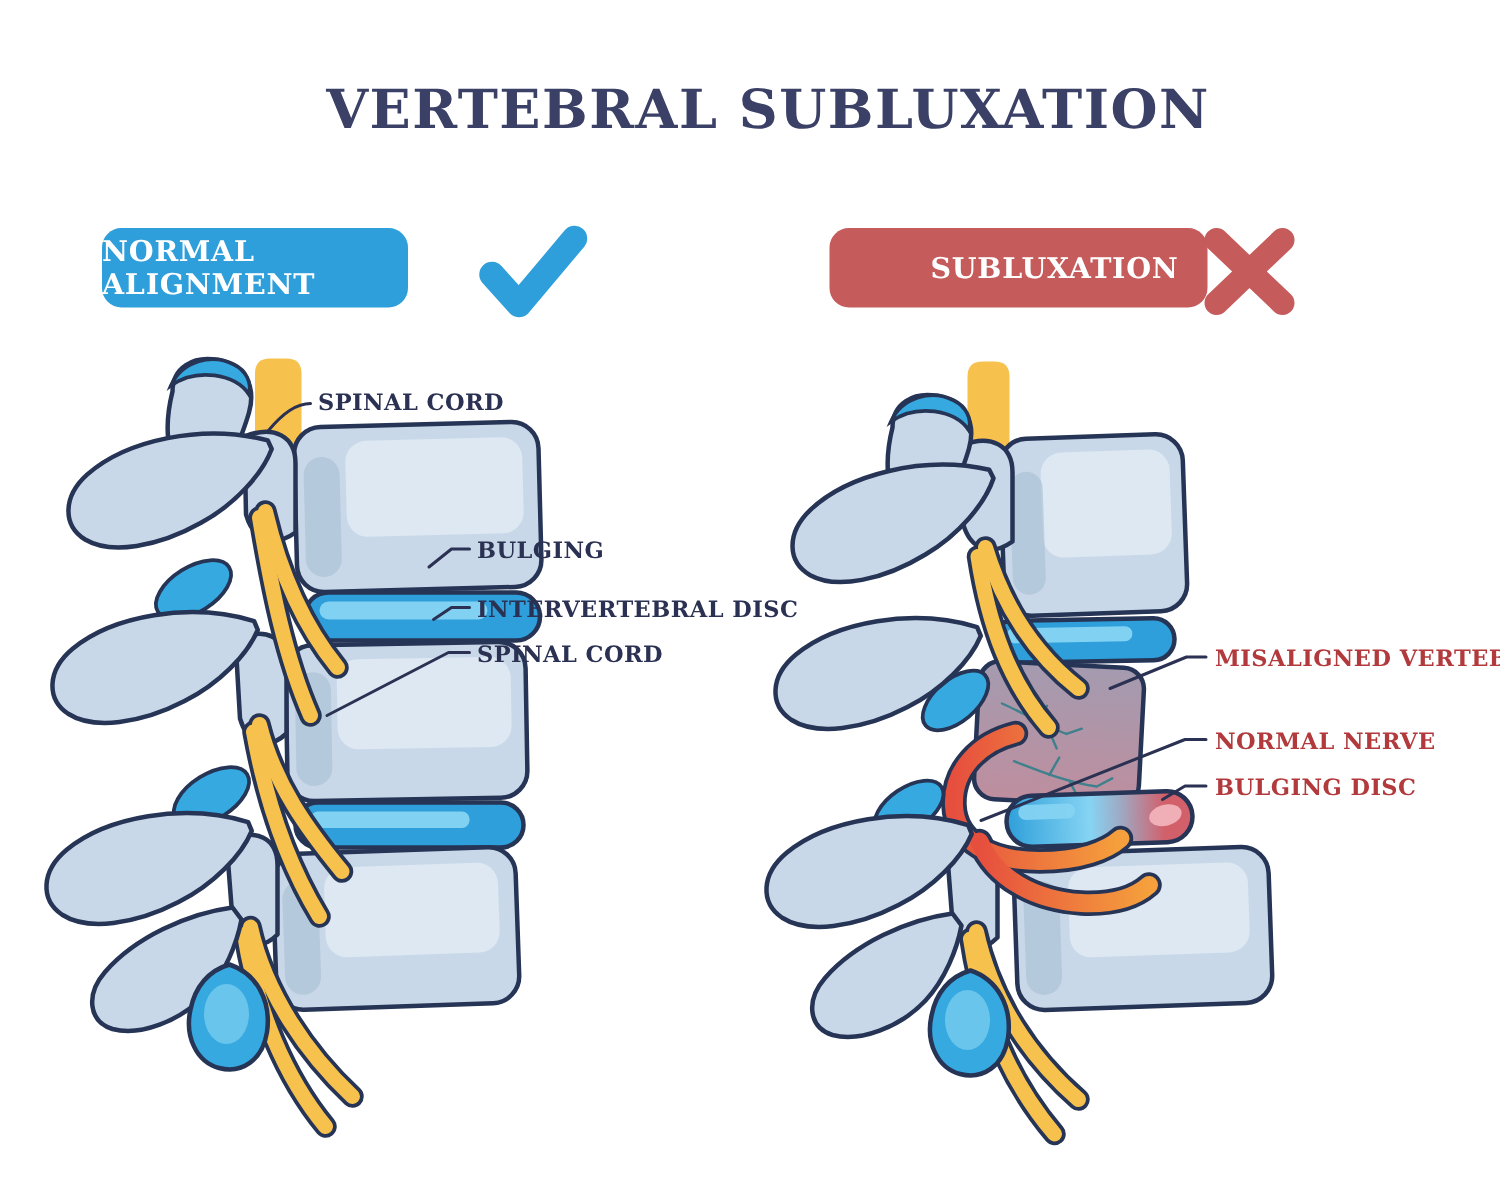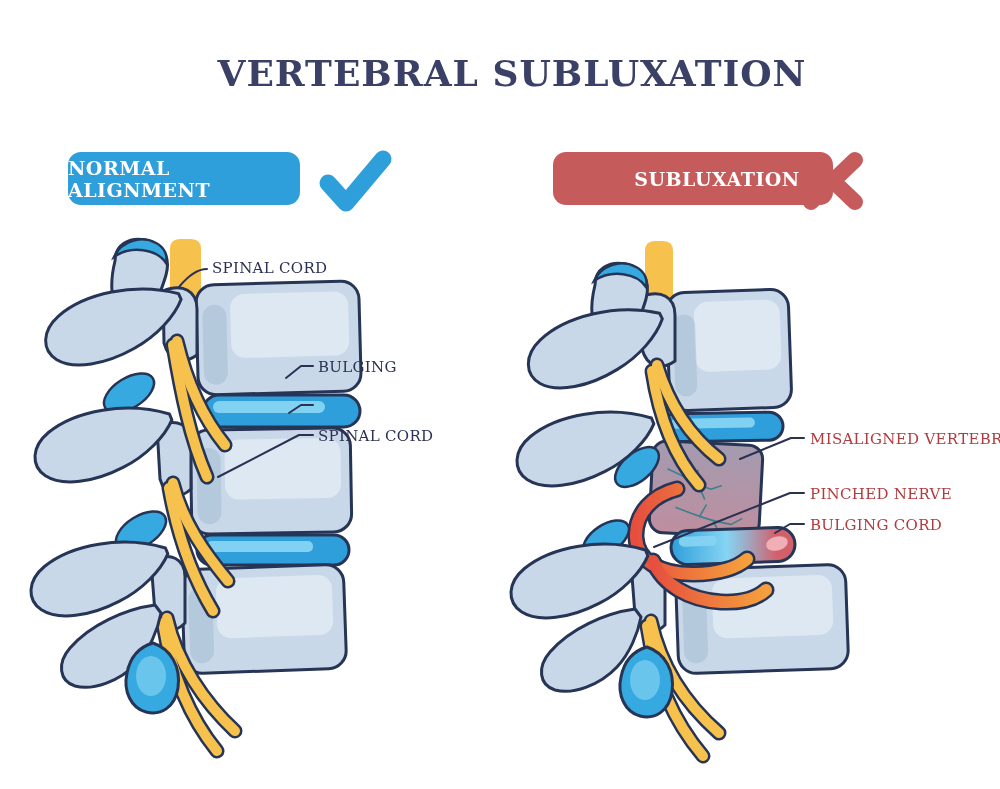--- a/index.html
+++ b/index.html
@@ -1,28 +1,28 @@
 <!DOCTYPE html>
 <html style="--title-color: #3B4066; --badge-blue: #2E9FDA; --badge-red: #C65B5B; --label-dark: #2B3152; --label-red: #B23A3C; --outline-navy: #263456; --bone-fill: #C9D8E8; --bone-highlight: #DDE8F3; --bone-shadow: #A9BFD3; --disc-blue: #2E9FDA; --disc-blue-light: #86D4F3; --facet-blue: #35A9E0; --cord-yellow: #F7C14E; --misaligned-top: #A49BB0; --misaligned-bottom: #BE8E9E; --vein-teal: #3E808B; --pinched-red: #E64F3E; --pinched-orange: #F5A03C; --bulge-red: #D2606B; --bulge-pink: #F0AFB6; --background: #FFFFFF;"><head>
 <meta charset="utf-8">
 <style>
   html,body{margin:0;padding:0;}
   body{width:1000px;height:789px;background:#ffffff;position:relative;overflow:hidden;
        font-family:"DejaVu Serif",serif;}
   .stage{position:absolute;inset:0;}
   .title{position:absolute;left:12px;top:52px;width:1000px;text-align:center;
          font-size:36px;font-weight:800;letter-spacing:1px;color:var(--title-color);}
-  .badge{position:absolute;height:53px;width:232px;border-radius:13px;
+  .badge{position:absolute;height:53px;width:204px;border-radius:13px;
          display:flex;align-items:center;justify-content:center;}
   .badge span{color:#fff;font-weight:700;font-size:19px;letter-spacing:.5px;}
   .badge-normal{left:68px;top:152px;background:var(--badge-blue);}
   .badge-sublux{left:553px;top:152px;background:var(--badge-red);padding-left:48px;}
   .mark{position:absolute;}
   .fig{position:absolute;}
-  .lbl{position:absolute;font-weight:400;font-size:15px;letter-spacing:.3px;white-space:nowrap;}
+  .lbl{position:absolute;font-weight:700;font-size:15px;letter-spacing:.3px;white-space:nowrap;}
   .lbl.dark{color:var(--label-dark);}
   .lbl.red{color:var(--label-red);}
   .overlay{position:absolute;left:0;top:0;pointer-events:none;}
   
   .bone{fill:var(--bone-fill);stroke:var(--outline-navy);stroke-width:3;stroke-linejoin:round;}
   .bone-hi{fill:var(--bone-highlight);stroke:none;}
   .bone-sh{fill:var(--bone-shadow);stroke:none;opacity:.6;}
   .disc{fill:var(--disc-blue);stroke:var(--outline-navy);stroke-width:3;}
   .disc-hi{fill:var(--disc-blue-light);stroke:none;opacity:.95;}
   .facet{fill:var(--facet-blue);stroke:var(--outline-navy);stroke-width:2.5;}
@@ -221,19 +221,20 @@
     <path class="leader" d="M313,366 L301,366 L286,378"></path>
     <path class="leader" d="M313,405 L301,405 L289,413"></path>
     <path class="leader" d="M313,435 L299,435 L218,477"></path>
     <path class="leader" d="M804,438 L791,438 L740,459"></path>
     <path class="leader" d="M804,493 L790,493 L654,547"></path>
     <path class="leader" d="M804,524 L790,524 L775,533"></path>
   </svg>
 
   <div class="lbl dark" style="left:212px;top:259px">SPINAL CORD</div>
   <div class="lbl dark" style="left:318px;top:358px">BULGING</div>
+  <div class="lbl dark" style="left:318px;top:397px">INTERVERTEBRAL DISC</div>
   <div class="lbl dark" style="left:318px;top:427px">SPINAL CORD</div>
 
   <div class="lbl red" style="left:810px;top:430px">MISALIGNED VERTEBRA</div>
-  <div class="lbl red" style="left:810px;top:485px">PINCHED NERVE</div>
-  <div class="lbl red" style="left:810px;top:516px">BULGING CORD</div>
+  <div class="lbl red" style="left:810px;top:485px">NORMAL NERVE</div>
+  <div class="lbl red" style="left:810px;top:516px">BULGING DISC</div>
 
 </div>
 
 </body></html>

